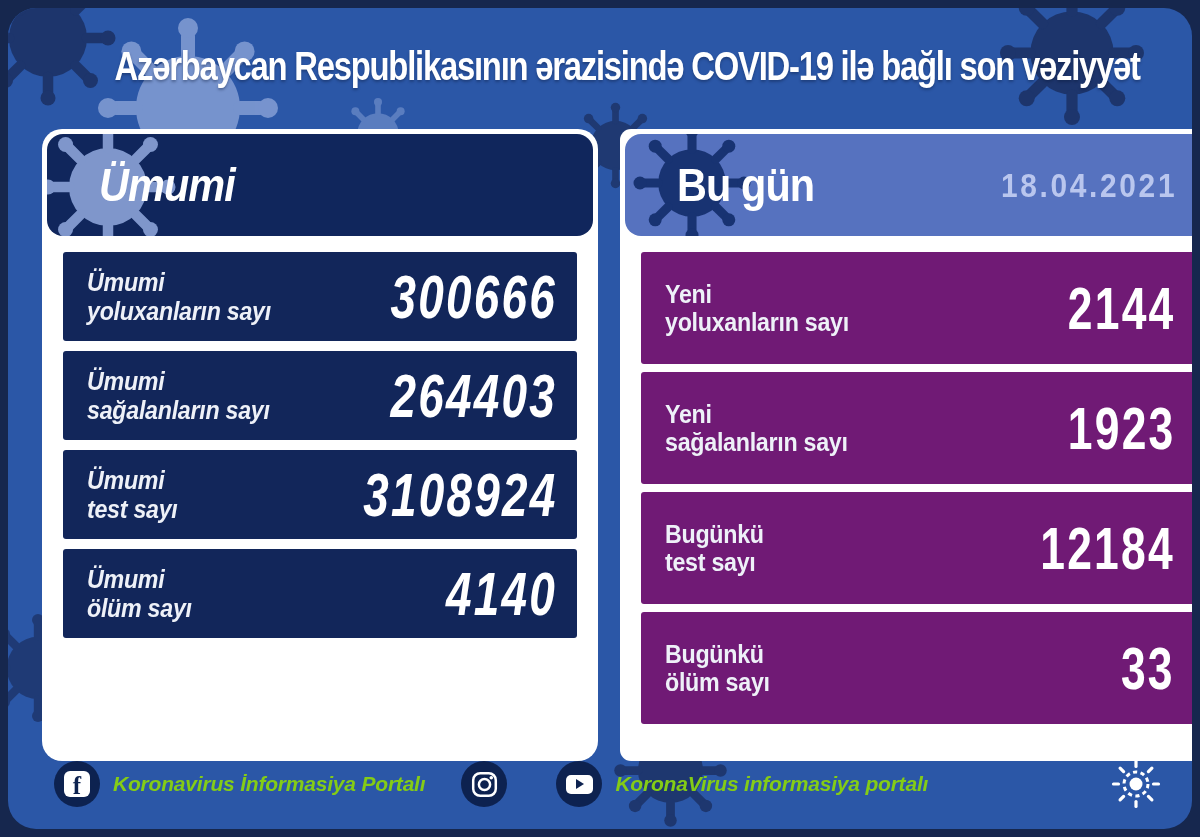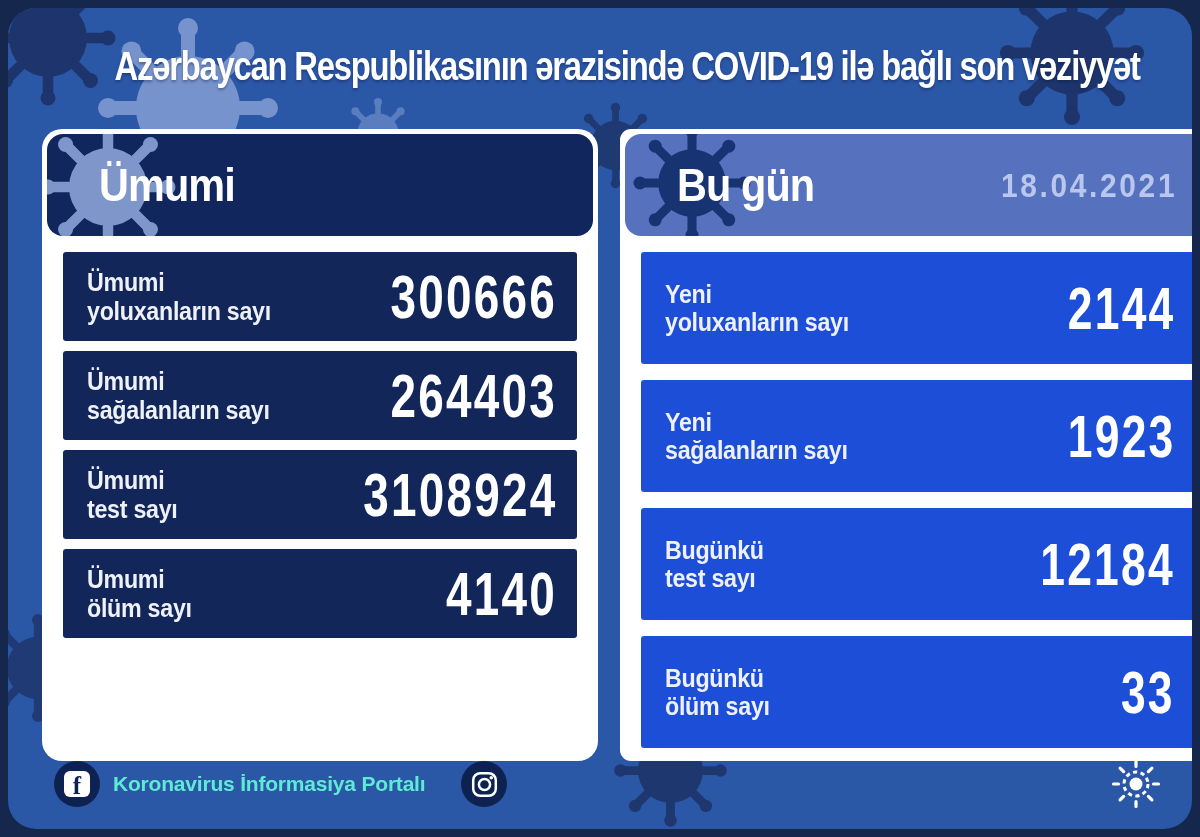--- a/index.html
+++ b/index.html
@@ -27,21 +27,21 @@
     transform:scaleX(.82);transform-origin:center;
     text-shadow:0 2px 3px rgba(10,20,50,.35);
     white-space:nowrap;
   }
   
   .panel{
     position:absolute;top:121px;height:632px;
     background:#ffffff;border-radius:20px;
     padding:5px 5px 0 5px;box-sizing:border-box;
   }
-  .panel.left{left:34px;width:556px;}
+  .panel.left{left:34px;width:556px;font-style:italic;}
   .panel.right{left:612px;width:596px;border-radius:11px;}
   .panel-header{
     position:relative;height:102px;border-radius:16px;
     overflow:hidden;display:flex;align-items:center;
   }
   .panel-header.dark{background:#10265c;}
   .panel-header.light{background:#5672bf;}
   .panel-header .hdr-text{
     position:relative;z-index:2;
     color:#fff;font-size:46px;font-weight:700;
@@ -58,21 +58,21 @@
     white-space:nowrap;
   }
   .rows{padding:16px 16px 0 16px;}
   .stat-row{
     display:flex;align-items:center;justify-content:space-between;
     border-radius:3px;
     padding:0 20px 0 24px;box-sizing:border-box;
     margin-bottom:10px;
   }
   .panel.left .stat-row{background:#12265a;height:89px;}
-  .panel.right .stat-row{background:#1d4ed8;height:112px;margin-bottom:16px;gap:48px;}
+  .panel.right .stat-row{background:#701a75;height:112px;margin-bottom:8px;gap:48px;}
   .stat-label{
     color:#eef1f8;font-size:25px;font-weight:700;
     line-height:1.14;letter-spacing:-.3px;
     white-space:pre-line;
     transform:scaleX(.93);transform-origin:left center;
   }
   .stat-value{
     color:#ffffff;font-weight:700;font-size:62px;
     letter-spacing:3px;
     transform:scaleX(.74);transform-origin:right center;
@@ -85,22 +85,23 @@
     display:flex;align-items:center;
   }
   .social{display:flex;align-items:center;margin-right:36px;}
   .social-badge{
     width:46px;height:46px;border-radius:50%;
     background:#0d2250;flex:0 0 auto;
     display:flex;align-items:center;justify-content:center;
     margin-right:13px;
   }
   .social-label{
-    color:#5eead4;font-size:21px;font-weight:600;letter-spacing:-.2px;
-    white-space:nowrap;
+    color:#84cc16;font-size:21px;font-weight:600;letter-spacing:-.2px;
+    white-space:nowrap;
+    font-style:italic;
   }
   .fb-sq{
     width:26px;height:26px;background:#fff;border-radius:6px;
     display:flex;align-items:flex-end;justify-content:center;overflow:hidden;
   }
   .fb-f{color:#0d2250;font-size:25px;font-weight:800;line-height:.92;font-family:"Liberation Serif",serif;}
   .yt-rect{
     width:27px;height:19px;background:#fff;border-radius:5px;
     display:flex;align-items:center;justify-content:center;
   }
@@ -249,20 +250,28 @@
     <div class="social">
       <span class="social-badge">
         <svg width="27" height="27" viewBox="0 0 27 27">
           <rect x="2.2" y="2.2" width="22.6" height="22.6" rx="7" fill="none" stroke="#fff" stroke-width="2.5"></rect>
           <circle cx="13.5" cy="13.5" r="5.6" fill="none" stroke="#fff" stroke-width="2.5"></circle>
           <circle cx="20.3" cy="6.8" r="1.8" fill="#fff"></circle>
         </svg>
       </span>
     </div>
 
+    <div class="social">
+      <span class="social-badge">
+        <span class="yt-rect">
+            <span class="yt-tri"></span>
+          </span>
+      </span>
+      <span class="social-label">KoronaVirus informasiya portalı</span>
+    </div>
 
     <div class="brand">
       <svg width="52" height="52" viewBox="0 0 52 52">
         <circle cx="26" cy="26" r="6.5" fill="#fff"></circle>
         <circle cx="26" cy="26" r="12" fill="none" stroke="#fff" stroke-width="3" stroke-dasharray="4.2 3.4"></circle>
         <g stroke="#fff" stroke-width="3.2" stroke-linecap="round">
           <line x1="26" y1="8.5" x2="26" y2="3.5"></line>
           <line x1="26" y1="43.5" x2="26" y2="48.5"></line>
           <line x1="8.5" y1="26" x2="3.5" y2="26"></line>
           <line x1="43.5" y1="26" x2="48.5" y2="26"></line>

